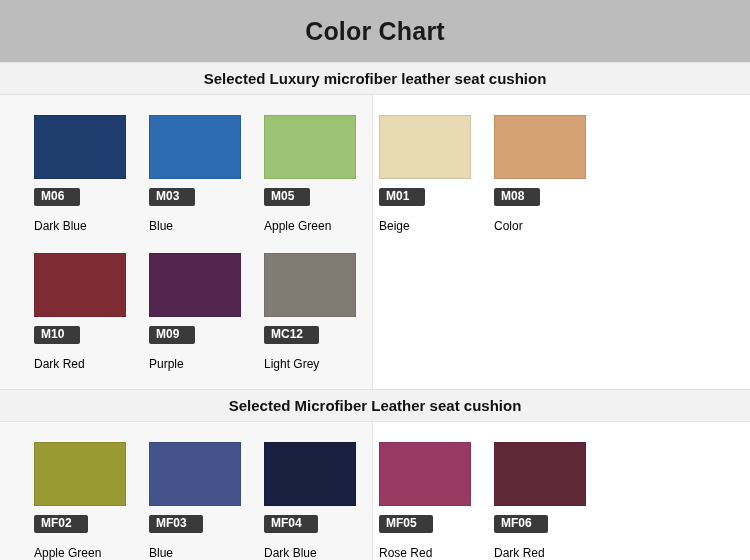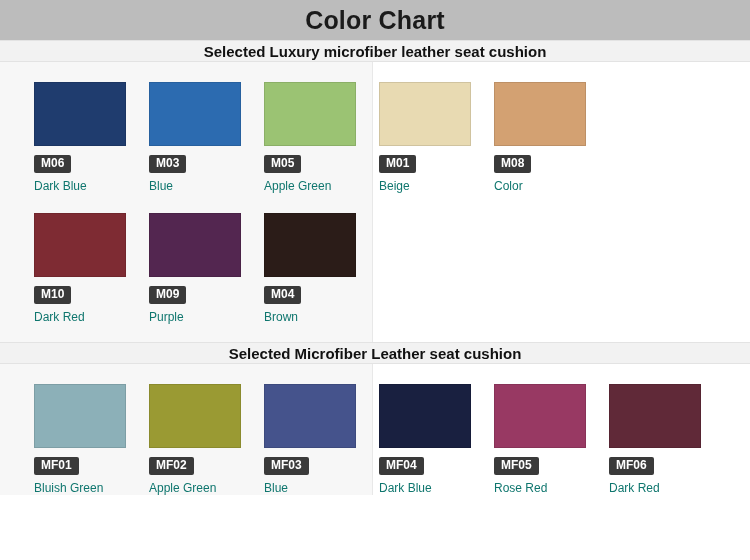--- a/index.html
+++ b/index.html
@@ -16,36 +16,36 @@
 
   #page {
     position: relative;
     width: 750px;
     height: 560px;
     background: #ffffff;
   }
 
   
   .title-bar {
-    height: 40px;
+    height: 62px;
     background: #bcbcbc;
     display: flex;
     align-items: center;
     justify-content: center;
   }
   .title-bar .title-text {
     font-size: 25px;
     font-weight: bold;
     color: #1a1a1a;
     letter-spacing: .2px;
   }
 
   
   .section-header {
-    height: 22px;
+    height: 33px;
     background: #f2f2f2;
     border-top: 1px solid #e3e3e3;
     border-bottom: 1px solid #e3e3e3;
     display: flex;
     align-items: center;
     justify-content: center;
   }
   .section-header .section-text {
     font-size: 15px;
     font-weight: bold;
@@ -80,32 +80,32 @@
     flex: 0 0 115px;
   }
   .swatch-box {
     width: 92px;
     height: 64px;
     border: 1px solid rgba(0,0,0,0.10);
   }
   .swatch-code {
     display: inline-block;
     margin-top: 9px;
-    padding: 2px 7px 3px 7px;
+    padding: 2px 16px 3px 7px;
     background: #3a3a3a;
     color: #ffffff;
     font-size: 12px;
     font-weight: bold;
     line-height: 13px;
     border-radius: 2px;
   }
   .swatch-name {
-    margin-top: 6px;
+    margin-top: 13px;
     font-size: 12px;
-    color: #0f766e;
+    color: #000000;
     line-height: 14px;
   }
 
   .row-gap-top { padding-top: 20px; }
   .row-gap-mid { padding-top: 20px; }
   .row-gap-bot { padding-bottom: 18px; }
 </style>
 </head>
 <body>
 
@@ -156,44 +156,39 @@
           <div class="swatch-box" style="background-color: rgb(126, 43, 51);"></div>
           <span class="swatch-code">M10</span>
           <div class="swatch-name">Dark Red</div>
         </div>
         <div class="swatch-cell">
           <div class="swatch-box" style="background-color: rgb(83, 38, 80);"></div>
           <span class="swatch-code">M09</span>
           <div class="swatch-name">Purple</div>
         </div>
         <div class="swatch-cell">
-          <div class="swatch-box" style="background-color: rgb(43, 28, 24);"></div>
-          <span class="swatch-code">M04</span>
-          <div class="swatch-name">Brown</div>
+          <div class="swatch-box" style="background-color: rgb(128, 123, 115);"></div>
+          <span class="swatch-code">MC12</span>
+          <div class="swatch-name">Light Grey</div>
         </div>
       </div>
 
     </div>
   </div>
 
   <div class="section-header">
     <span class="section-text">Selected Microfiber Leather seat cushion</span>
   </div>
 
   <div class="panel">
     <div class="bg-left"></div>
     <div class="panel-inner">
 
       <div class="swatch-row row-gap-top">
         <div class="swatch-cell">
-          <div class="swatch-box" style="background-color: rgb(140, 176, 184);"></div>
-          <span class="swatch-code">MF01</span>
-          <div class="swatch-name">Bluish Green</div>
-        </div>
-        <div class="swatch-cell">
           <div class="swatch-box" style="background-color: rgb(154, 154, 51);"></div>
           <span class="swatch-code">MF02</span>
           <div class="swatch-name">Apple Green</div>
         </div>
         <div class="swatch-cell">
           <div class="swatch-box" style="background-color: rgb(69, 83, 140);"></div>
           <span class="swatch-code">MF03</span>
           <div class="swatch-name">Blue</div>
         </div>
         <div class="swatch-cell">

